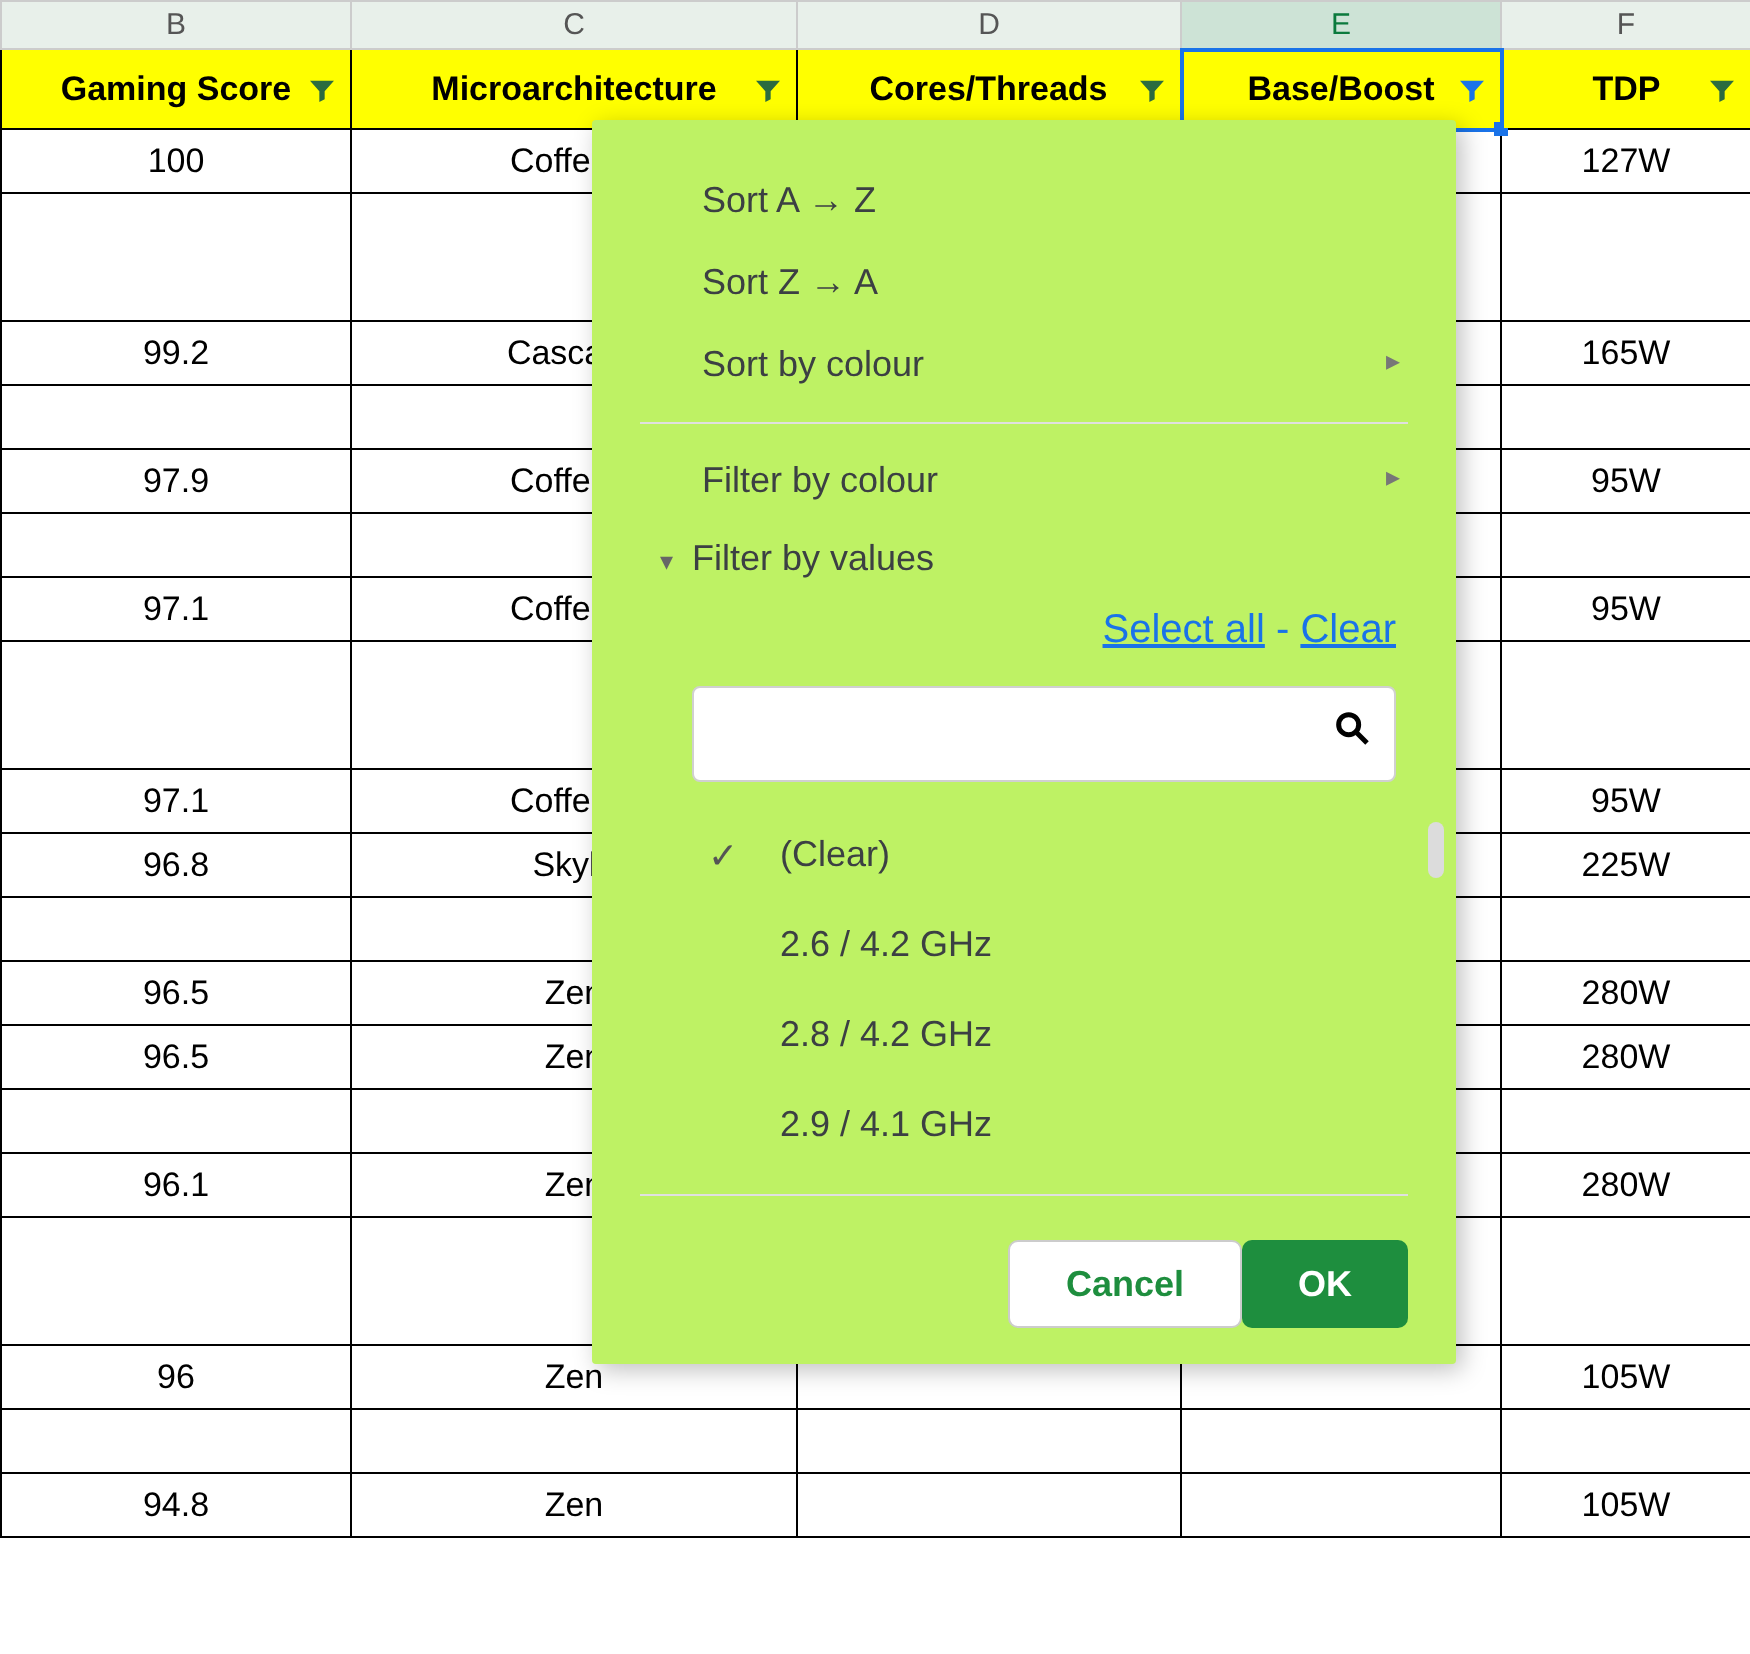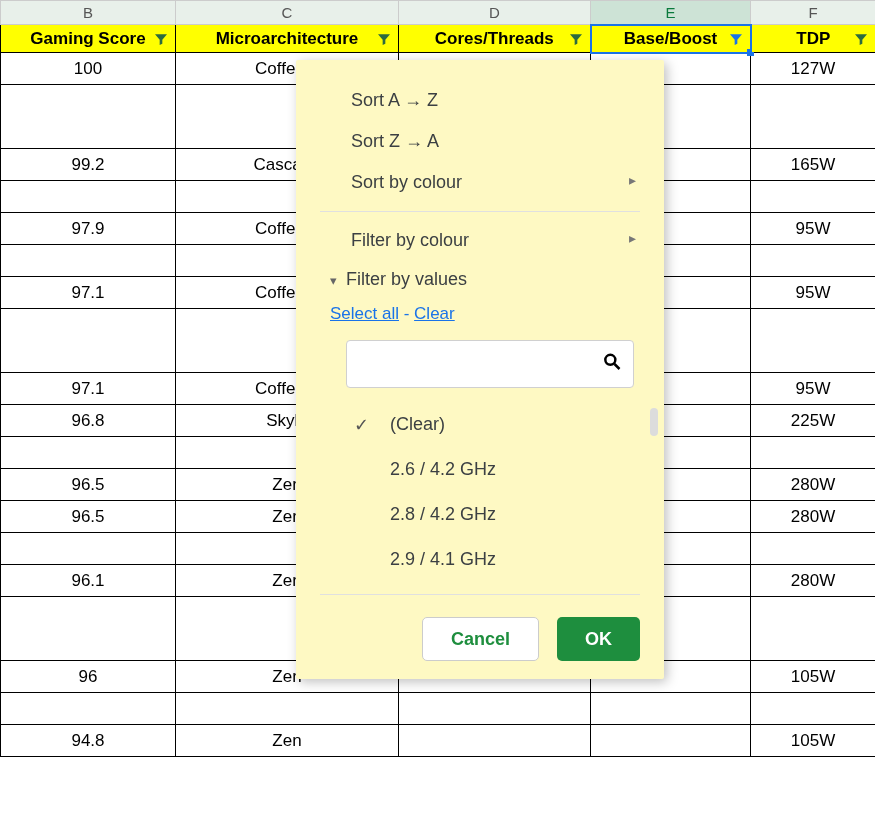--- a/index.html
+++ b/index.html
@@ -24,21 +24,21 @@
     color: #555;
     text-align: center;
     font-size: 15px;
     height: 24px;
     border: 1px solid #ccc;
   }
   .header-row td {
     background: #ffff00;
     font-weight: bold;
     text-align: center;
-    height: 28px;
+    height: 40px;
     border: 1px solid #000;
     position: relative;
     padding: 0 4px;
   }
   .header-row td.selected {
     background: #ffff00;
     border: 2px solid #1a73e8;
     margin-left: 12px;
   }
   .filter-icon {
@@ -71,22 +71,22 @@
     width:7px;
     height:7px;
     background:#1a73e8;
   }
 
   
   .popup {
     position: absolute;
     left: 296px;
     top: 60px;
-    width: 368px;
-    background: #fef9c3;
+    width: 432px;
+    background: #bef264;
     box-shadow: 3px 3px 12px rgba(0,0,0,0.25);
     border-radius: 2px;
     padding: 20px 0 18px 0;
     z-index: 10;
   }
   .popup .item {
     padding: 10px 30px 10px 55px;
     font-size: 18px;
     color: #3c4043;
     position: relative;
@@ -112,21 +112,22 @@
     cursor: pointer;
   }
   .popup .tree .caret {
     display:inline-block;
     width: 16px;
     color:#666;
     font-size:13px;
   }
   .links {
     padding: 6px 30px 6px 34px;
-    font-size: 17px;
+    font-size: 20px;
+    text-align: right;
   }
   .links a { color: #1a73e8; text-decoration: underline; cursor:pointer;}
   .links .dash { color:#1a73e8; }
   .search-wrap {
     margin: 10px 30px 10px 50px;
     position: relative;
   }
   .search-wrap input {
     width: 100%;
     height: 48px;
@@ -167,21 +168,20 @@
     position:absolute;
     left: 18px;
     top: 50%;
     transform: translateY(-50%);
     color:#555;
     font-size:18px;
   }
   .btns {
     display: flex;
     justify-content: flex-end;
-    gap: 18px;
     padding: 14px 24px 0 24px;
   }
   .btns button {
     height: 44px;
     padding: 0 28px;
     font-size: 18px;
     font-weight: 600;
     border-radius: 5px;
     cursor: pointer;
   }

